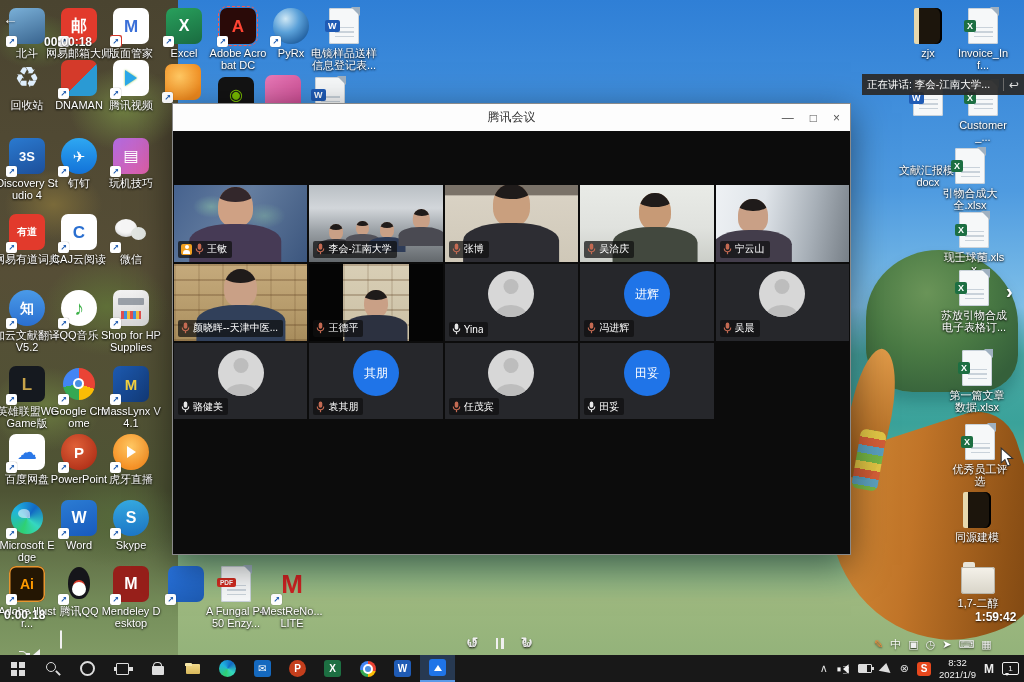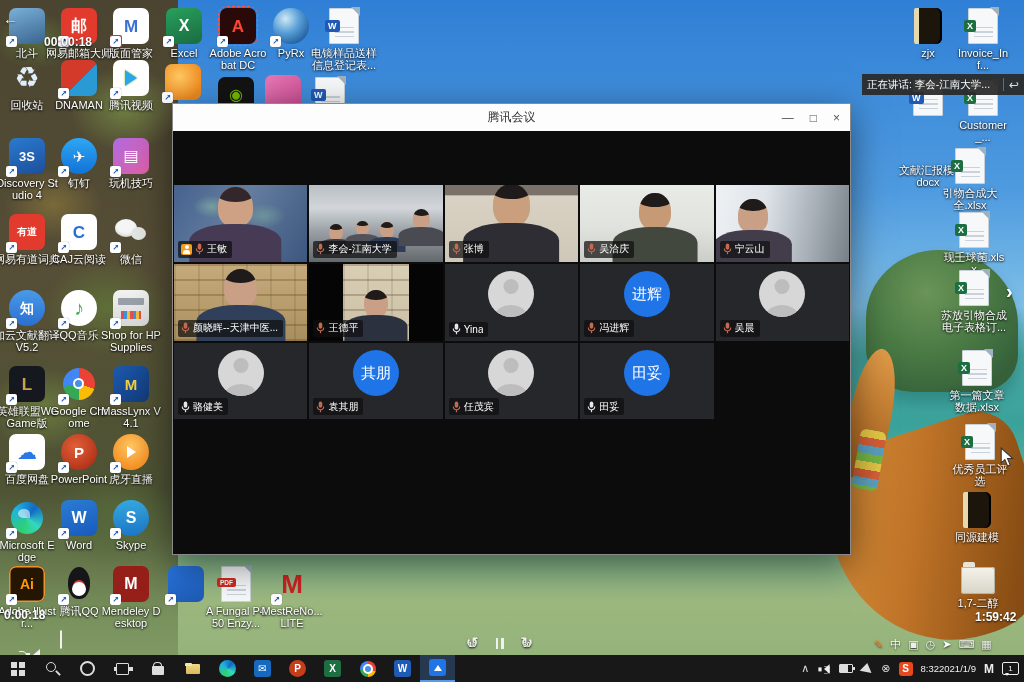--- a/index.html
+++ b/index.html
@@ -78,21 +78,21 @@
   .ptile.narrow .vid{left:25%;width:50%;right:auto;}
   .vid.shelf::before{content:"";position:absolute;inset:0;background:repeating-linear-gradient(180deg,rgba(90,60,30,.28) 0 2px,transparent 2px 15px),repeating-linear-gradient(90deg,rgba(90,60,30,.14) 0 2px,transparent 2px 24px);}
   .vid.map::after{content:"";position:absolute;inset:0;background:radial-gradient(26px 16px at 28% 28%,rgba(150,210,170,.45),transparent 70%),radial-gradient(30px 18px at 68% 40%,rgba(150,210,170,.35),transparent 70%),radial-gradient(20px 12px at 45% 65%,rgba(150,210,170,.3),transparent 70%);}
   .person{position:absolute;bottom:0;width:calc(92px*var(--s,1));height:calc(62px*var(--s,1));transform:translateX(-50%);z-index:2;}
   .person .head{position:absolute;left:50%;top:4%;transform:translateX(-50%);width:calc(28px*var(--s,1));height:calc(32px*var(--s,1));border-radius:48% 48% 42% 42%;background:var(--skin,#c9a086);overflow:hidden;}
   .person .head::before{content:"";position:absolute;left:-8%;right:-8%;top:-16%;height:52%;border-radius:50%;background:var(--hair,#1f1b1a);}
   .person .torso{position:absolute;left:50%;bottom:0;transform:translateX(-50%);width:calc(74px*var(--s,1));height:calc(30px*var(--s,1));border-radius:45% 45% 0 0;background:var(--shirt,#333);}
   .ava{position:absolute;width:46px;height:46px;border-radius:50%;background:#d7d7d7;left:50%;top:40%;transform:translate(-50%,-50%);overflow:hidden;}
   .ahead{position:absolute;left:50%;top:8px;transform:translateX(-50%);width:15px;height:15px;border-radius:50%;background:#bdbdbd;}
   .abody{position:absolute;left:50%;bottom:-7px;transform:translateX(-50%);width:30px;height:19px;border-radius:50% 50% 0 0;background:#bdbdbd;}
-  .ini{position:absolute;width:46px;height:46px;border-radius:50%;background:#1f74e8;left:50%;top:40%;transform:translate(-50%,-50%);display:flex;align-items:center;justify-content:center;color:#fff;font-size:15px;font-family:Liberation Mono, monospace;}
+  .ini{position:absolute;width:46px;height:46px;border-radius:50%;background:#1f74e8;left:50%;top:40%;transform:translate(-50%,-50%);display:flex;align-items:center;justify-content:center;color:#fff;font-size:12px;font-family:Liberation Mono, monospace;}
   .ntag{position:absolute;left:4px;bottom:4px;display:flex;align-items:center;gap:3px;background:rgba(15,15,15,.72);padding:1.5px 5px 1.5px 3px;border-radius:2px;max-width:93%;z-index:5;box-sizing:border-box;}
   .ntag .nm{color:#fff;font-size:10px;white-space:nowrap;overflow:hidden;text-overflow:ellipsis;}
   .ntag .mic{display:flex;flex:none;}
   .hostb{width:11px;height:11px;border-radius:2px;background:#f0a020;position:relative;flex:none;}
   .hostb::before{content:"";position:absolute;left:50%;top:1.5px;transform:translateX(-50%);width:4px;height:4px;border-radius:50%;background:#fff;}
   .hostb::after{content:"";position:absolute;left:2px;right:2px;bottom:1px;height:4px;border-radius:3px 3px 0 0;background:#fff;}
 
   
   .speakbar{position:absolute;left:862px;top:74px;width:162px;height:21px;background:rgba(42,42,42,.94);display:flex;align-items:center;color:#fff;font-size:10.5px;padding:0 5px;gap:5px;z-index:40;box-sizing:border-box;}
   .speakbar .txt{white-space:nowrap;overflow:hidden;text-overflow:ellipsis;flex:1;}
@@ -135,21 +135,21 @@
   .tbi-chrome::after{content:"";position:absolute;width:6px;height:6px;border-radius:50%;background:#4a90e2;border:2.5px solid #fff;}
   .tbi-meeting{background:rgba(70,120,190,.35);border-bottom:2px solid #5a9ae8;}
   .tbi-meeting::before{content:"";width:17px;height:17px;border-radius:3px;background:#1f74e8;}
   .tbi-meeting::after{content:"";position:absolute;border:4px solid transparent;border-bottom:6px solid #fff;margin-top:-3px;box-shadow:none;}
   .tb-right{position:absolute;right:0;top:0;height:100%;display:flex;align-items:center;gap:8px;padding-right:5px;color:#e8e8e8;}
   .tb-right .tg{font-size:11px;color:#ddd;}
   .bat{width:12px;height:7px;border:1px solid #ddd;border-radius:1px;position:relative;background:linear-gradient(90deg,#ddd 70%,transparent 70%);}
   .bat::after{content:"";position:absolute;right:-3px;top:1.5px;width:2px;height:3px;background:#ddd;}
   .net{width:0;height:0;border:6px solid transparent;border-bottom:9px solid #ddd;transform:translateY(-4px) rotate(0.03turn);}
   .sgq{width:14px;height:14px;border-radius:3px;background:#e8481d;color:#fff;font-size:10px;font-weight:bold;display:flex;align-items:center;justify-content:center;}
-  .clock{display:flex;flex-direction:row;align-items:center;justify-content:center;font-size:9.5px;line-height:1.2;color:#f0f0f0;}
+  .clock{display:flex;flex-direction:column;align-items:center;justify-content:center;font-size:9.5px;line-height:1.2;color:#f0f0f0;}
   .traym{font-size:12px;font-weight:bold;color:#eee;}
   .chatic{width:15px;height:11px;border:1.2px solid #eee;border-radius:2px;position:relative;font-size:8px;color:#eee;display:flex;align-items:center;justify-content:center;}
   .chatic::after{content:"";position:absolute;left:2px;bottom:-4px;border:2.5px solid transparent;border-top:3px solid #eee;}
   .cursor{position:absolute;z-index:60;}
   .chev-more{position:absolute;z-index:12;color:#fff;font-size:20px;font-weight:bold;text-shadow:0 1px 2px rgba(0,0,0,.6);}
   .backarr{position:absolute;z-index:12;color:#f0f0f0;font-size:15px;text-shadow:0 1px 2px rgba(0,0,0,.7);}
 </style>
 </head>
 <body>
 

